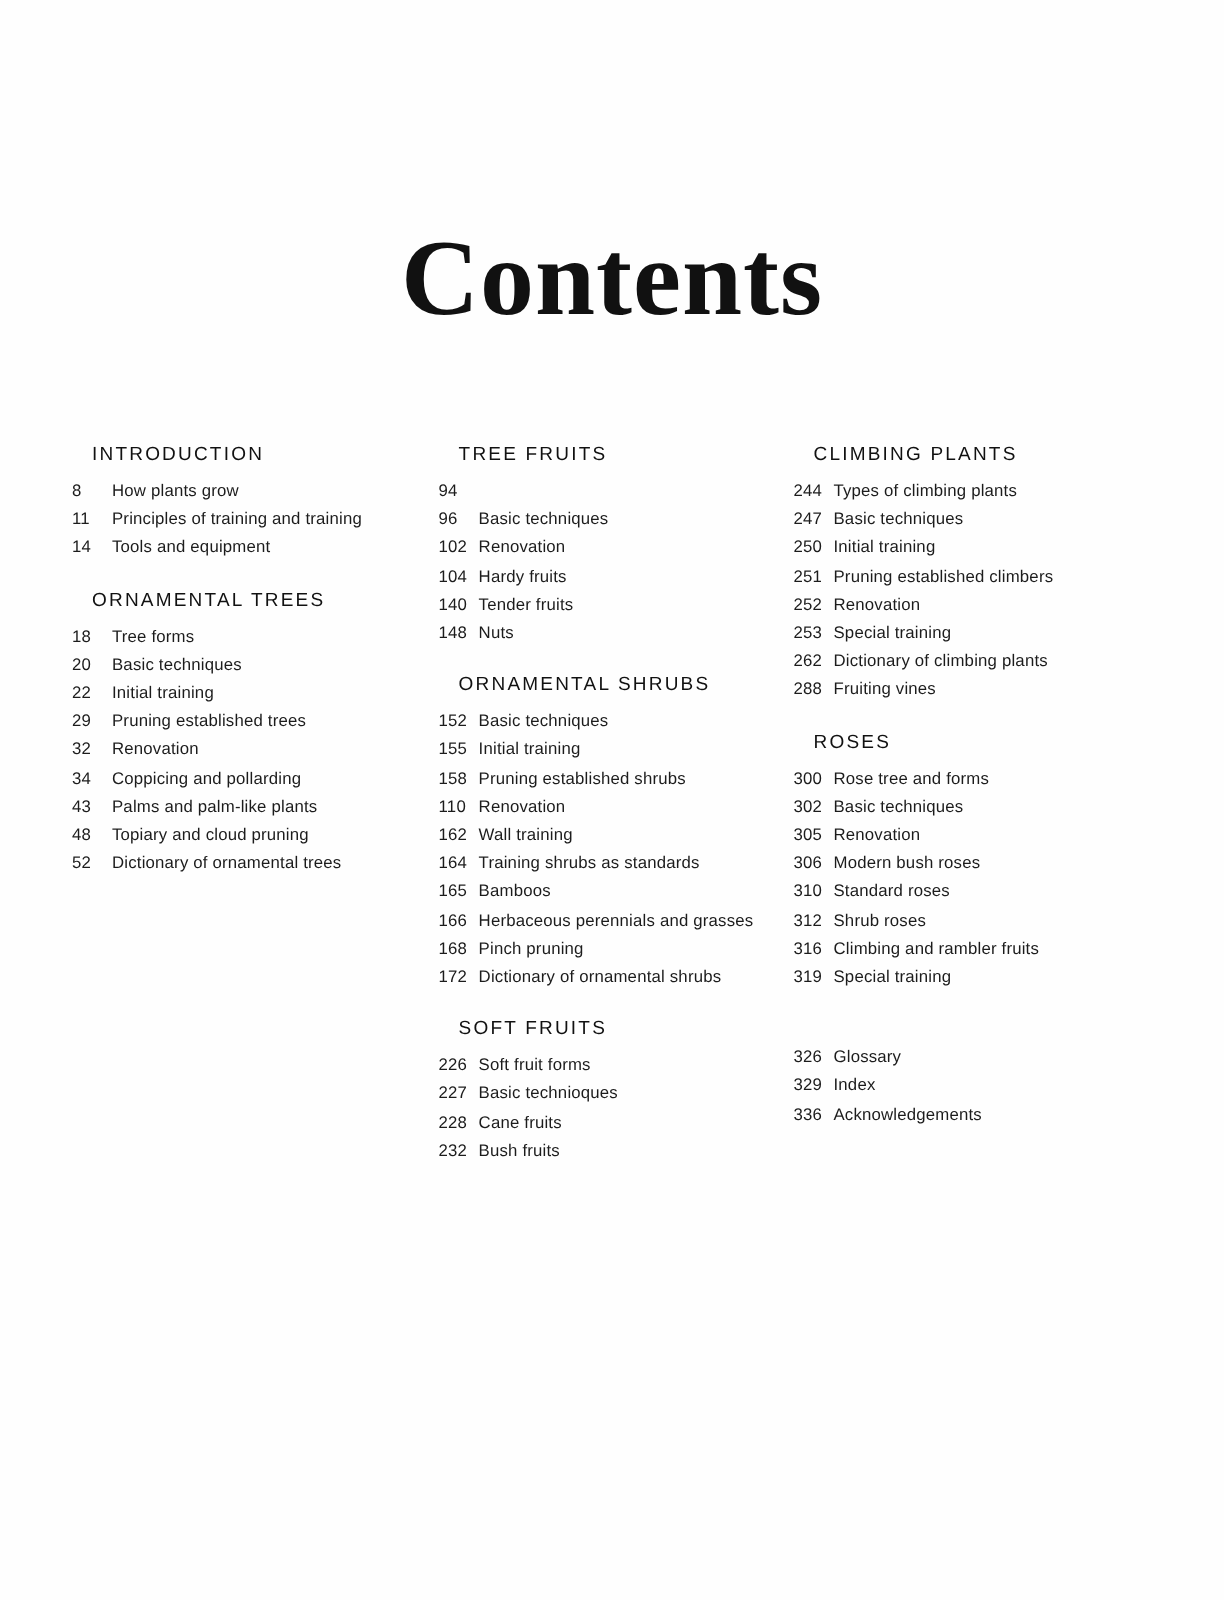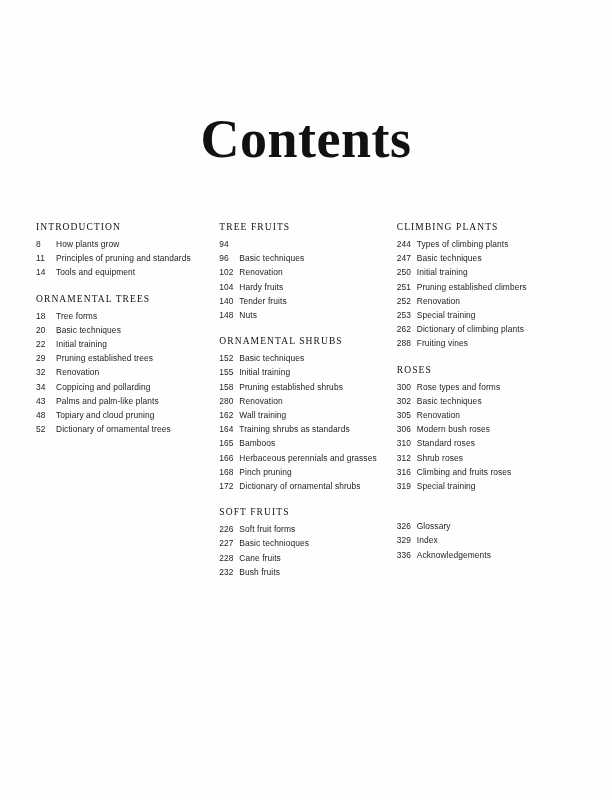--- a/index.html
+++ b/index.html
@@ -46,27 +46,28 @@
     box-sizing: border-box;
     padding-right: 8px;
   }
   .col-2 { width: 182px; }
   .col-3 { width: 190px; }
 
   .section {
     margin-bottom: 14px;
   }
   .section-head {
-    font-family: Liberation Serif, serif;
+    font-family: Liberation Sans, sans-serif;
     font-size: 9.5px;
     letter-spacing: 1.1px;
     font-weight: 400;
     color: #111;
     text-transform: uppercase;
     margin-bottom: 5px;
+    margin-left: 10px;
   }
   .entry {
     display: flex;
     font-size: 8.4px;
     line-height: 14.2px;
     color: #1c1c1c;
     letter-spacing: 0.1px;
   }
   .entry .pg {
     width: 20px;
@@ -88,21 +89,21 @@
 
     <div class="col">
       <div class="section">
         <div class="section-head">INTRODUCTION</div>
         <div class="entry">
             <span class="pg">8</span>
             <span class="label">How plants grow</span>
           </div>
         <div class="entry">
             <span class="pg">11</span>
-            <span class="label">Principles of pruning and standards</span>
+            <span class="label">Principles of training and training</span>
           </div>
         <div class="entry">
             <span class="pg">14</span>
             <span class="label">Tools and equipment</span>
           </div>
       </div>
       <div class="section">
         <div class="section-head">ORNAMENTAL TREES</div>
         <div class="entry">
             <span class="pg">18</span>
@@ -178,21 +179,21 @@
           </div>
         <div class="entry">
             <span class="pg">155</span>
             <span class="label">Initial training</span>
           </div>
         <div class="entry">
             <span class="pg">158</span>
             <span class="label">Pruning established shrubs</span>
           </div>
         <div class="entry">
-            <span class="pg">280</span>
+            <span class="pg">110</span>
             <span class="label">Renovation</span>
           </div>
         <div class="entry">
             <span class="pg">162</span>
             <span class="label">Wall training</span>
           </div>
         <div class="entry">
             <span class="pg">164</span>
             <span class="label">Training shrubs as standards</span>
           </div>
@@ -267,21 +268,21 @@
           </div>
         <div class="entry">
             <span class="pg">288</span>
             <span class="label">Fruiting vines</span>
           </div>
       </div>
       <div class="section">
         <div class="section-head">ROSES</div>
         <div class="entry">
             <span class="pg">300</span>
-            <span class="label">Rose types and forms</span>
+            <span class="label">Rose tree and forms</span>
           </div>
         <div class="entry">
             <span class="pg">302</span>
             <span class="label">Basic techniques</span>
           </div>
         <div class="entry">
             <span class="pg">305</span>
             <span class="label">Renovation</span>
           </div>
         <div class="entry">
@@ -291,21 +292,21 @@
         <div class="entry">
             <span class="pg">310</span>
             <span class="label">Standard roses</span>
           </div>
         <div class="entry">
             <span class="pg">312</span>
             <span class="label">Shrub roses</span>
           </div>
         <div class="entry">
             <span class="pg">316</span>
-            <span class="label">Climbing and fruits roses</span>
+            <span class="label">Climbing and rambler fruits</span>
           </div>
         <div class="entry">
             <span class="pg">319</span>
             <span class="label">Special training</span>
           </div>
       </div>
       <div class="tail-gap"></div>
       <div class="section">
         <div class="entry">
             <span class="pg">326</span>

